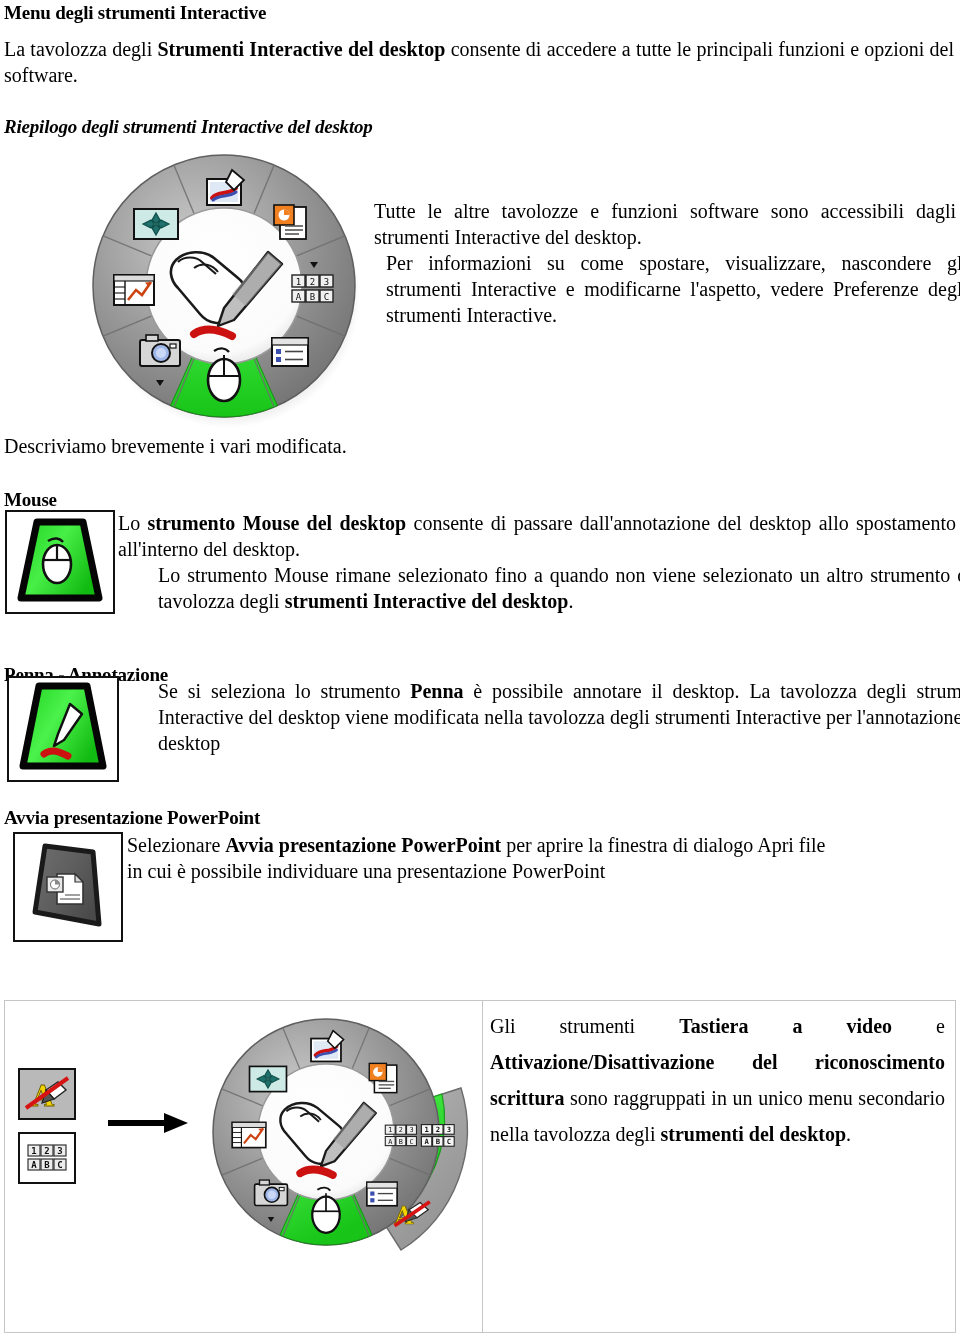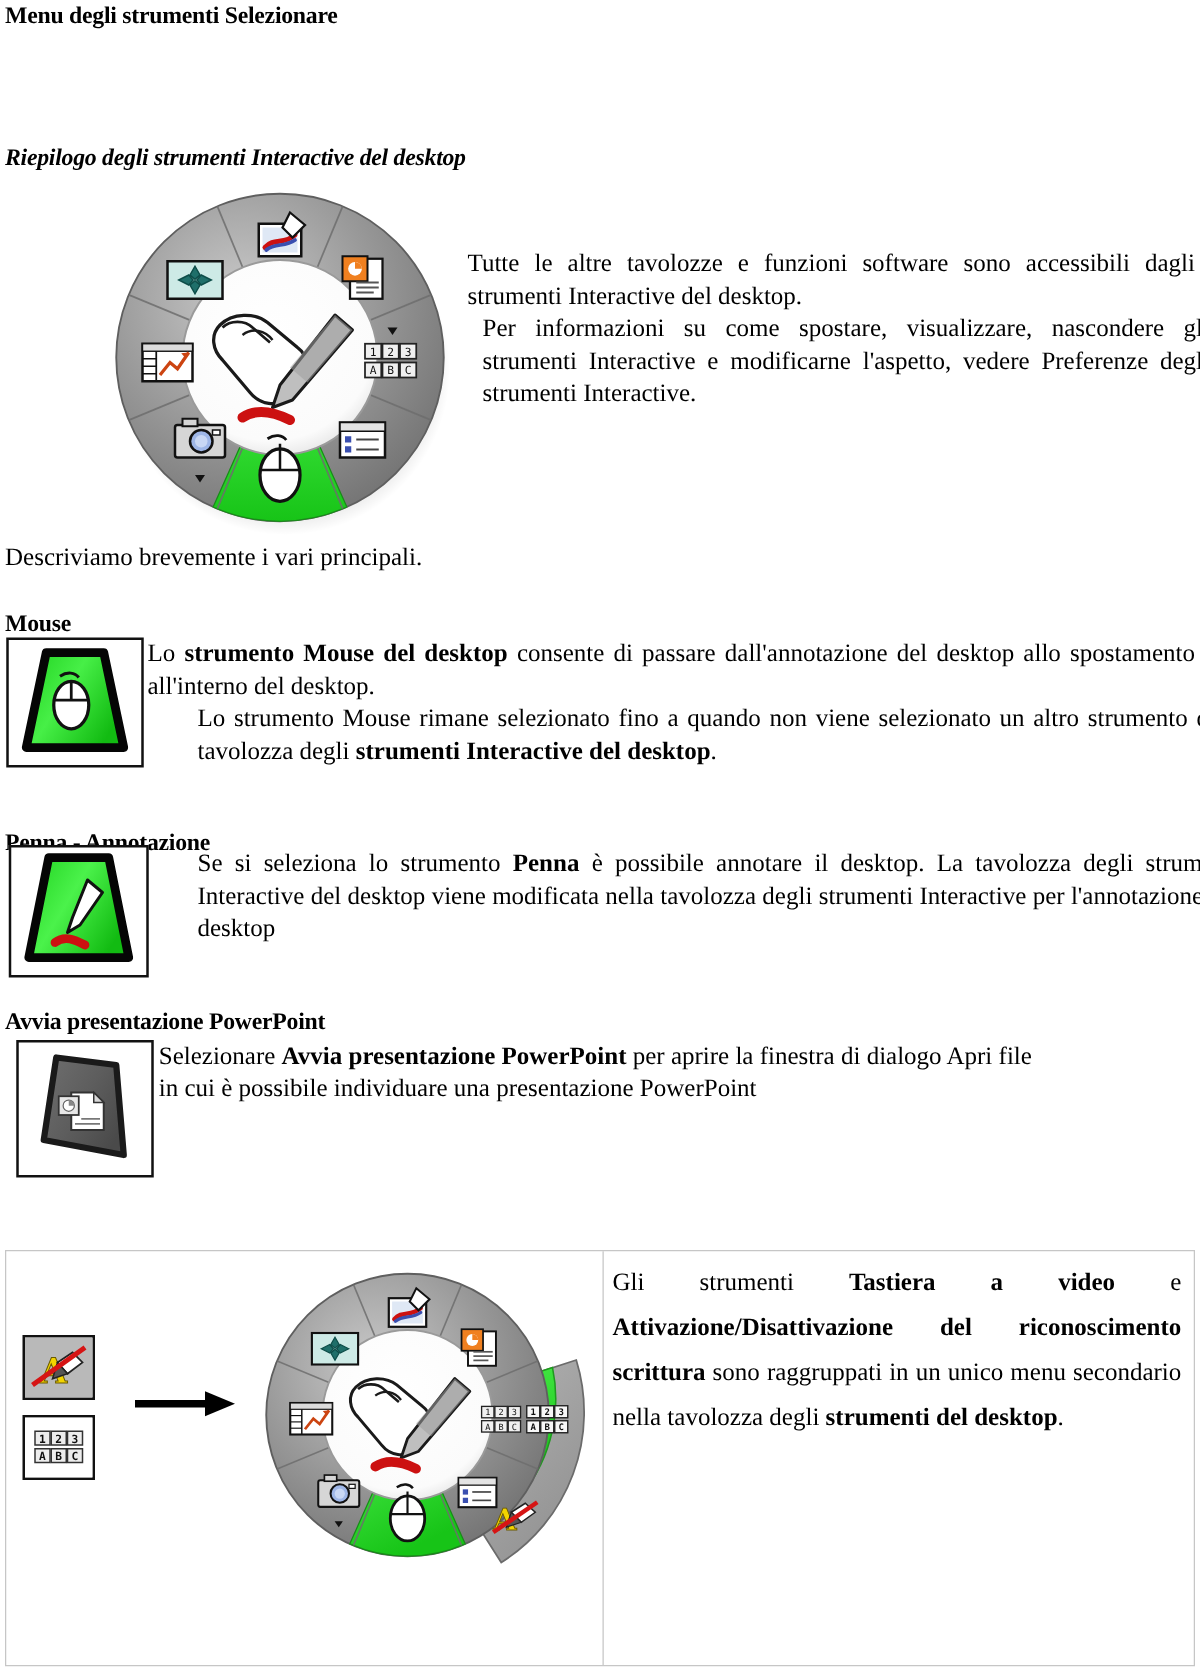--- a/index.html
+++ b/index.html
@@ -90,22 +90,25 @@
     text-align: justify;
   }
 
   .arrow { position: absolute; }
 </style>
 </head>
 <body>
 
 <div class="page">
 
-  <h1 class="doc-title">Menu degli strumenti Selezionare</h1>
-
+  <h1 class="doc-title">Menu degli strumenti Interactive</h1>
+
+  <div class="para" style="left:4px; top:36px; width:950px;">
+    <span>La tavolozza degli </span><b>Strumenti Interactive del desktop</b><span> consente di accedere a tutte le principali funzioni e opzioni del software.</span>
+  </div>
 
   <div class="heading" style="left:4px; top:116px;font-style:italic;">Riepilogo degli strumenti Interactive del desktop</div>
 
   <div class="wheel" style="left:82px; top:144px; width:285px; height:285px;">
     <svg width="285" height="285" viewBox="0 0 285 285" xmlns="http://www.w3.org/2000/svg">
       <defs>
         <radialGradient id="ringGrad" cx="38%" cy="32%" r="72%">
           <stop offset="0%" stop-color="#c9c9c9"></stop>
           <stop offset="55%" stop-color="#9a9a9a"></stop>
           <stop offset="100%" stop-color="#757575"></stop>
@@ -247,21 +250,21 @@
           <path d="M -13 0 L -5 -4 L -1.5 0 L -5 4 Z"></path>
           <path d="M 13 0 L 5 -4 L 1.5 0 L 5 4 Z"></path>
         </g>
       </g>
     </svg>
   </div>
 
   <div class="para" style="left:374px; top:198px; width:582px;">Tutte le altre tavolozze e funzioni software sono accessibili dagli strumenti Interactive del desktop.</div>
   <div class="para" style="left:386px; top:250px; width:582px;">Per informazioni su come spostare, visualizzare, nascondere gli strumenti Interactive e modificarne l'aspetto, vedere Preferenze degli strumenti Interactive.</div>
 
-  <div class="para noj" style="left:4px; top:433px; width:600px;">Descriviamo brevemente i vari principali.</div>
+  <div class="para noj" style="left:4px; top:433px; width:600px;">Descriviamo brevemente i vari modificata.</div>
 
   <div class="heading" style="left:4px; top:489px;">Mouse</div>
 
   <div class="icon-frame" style="left:5px; top:510px; width:110px; height:104px;">
     <svg class="trap" width="106" height="100" viewBox="0 0 106 100" xmlns="http://www.w3.org/2000/svg">
       <defs>
         <linearGradient id="mg" x1="0" y1="0" x2="1" y2="0.6">
           <stop offset="0%" stop-color="#1fd21f"></stop>
           <stop offset="48%" stop-color="#47ef47"></stop>
           <stop offset="100%" stop-color="#12bb12"></stop>

